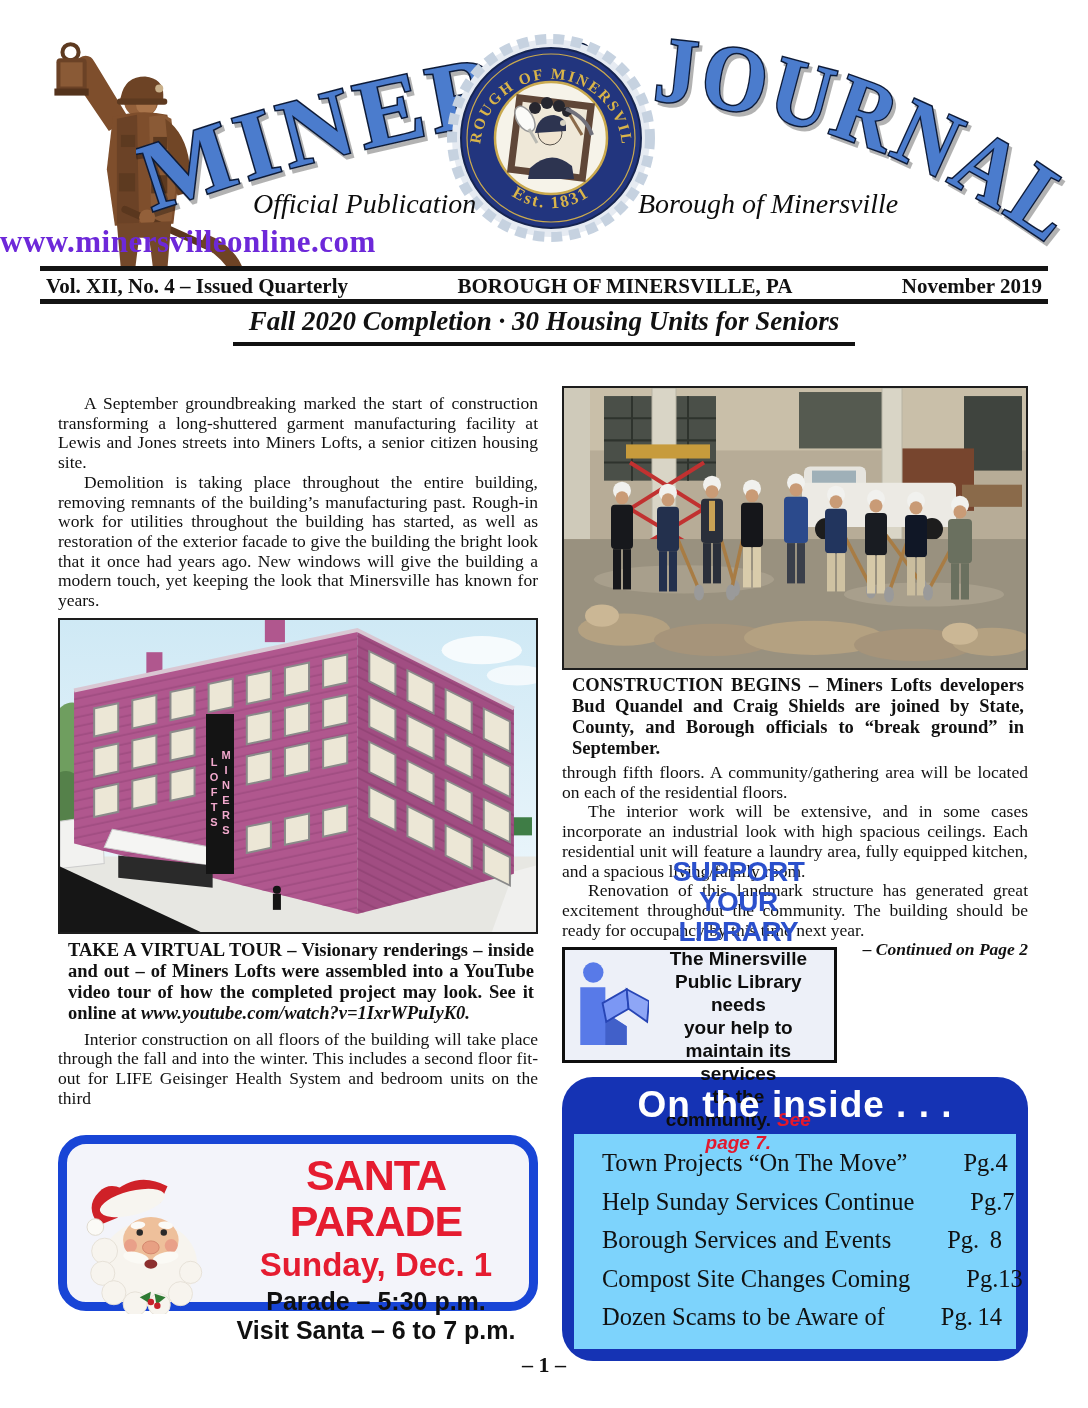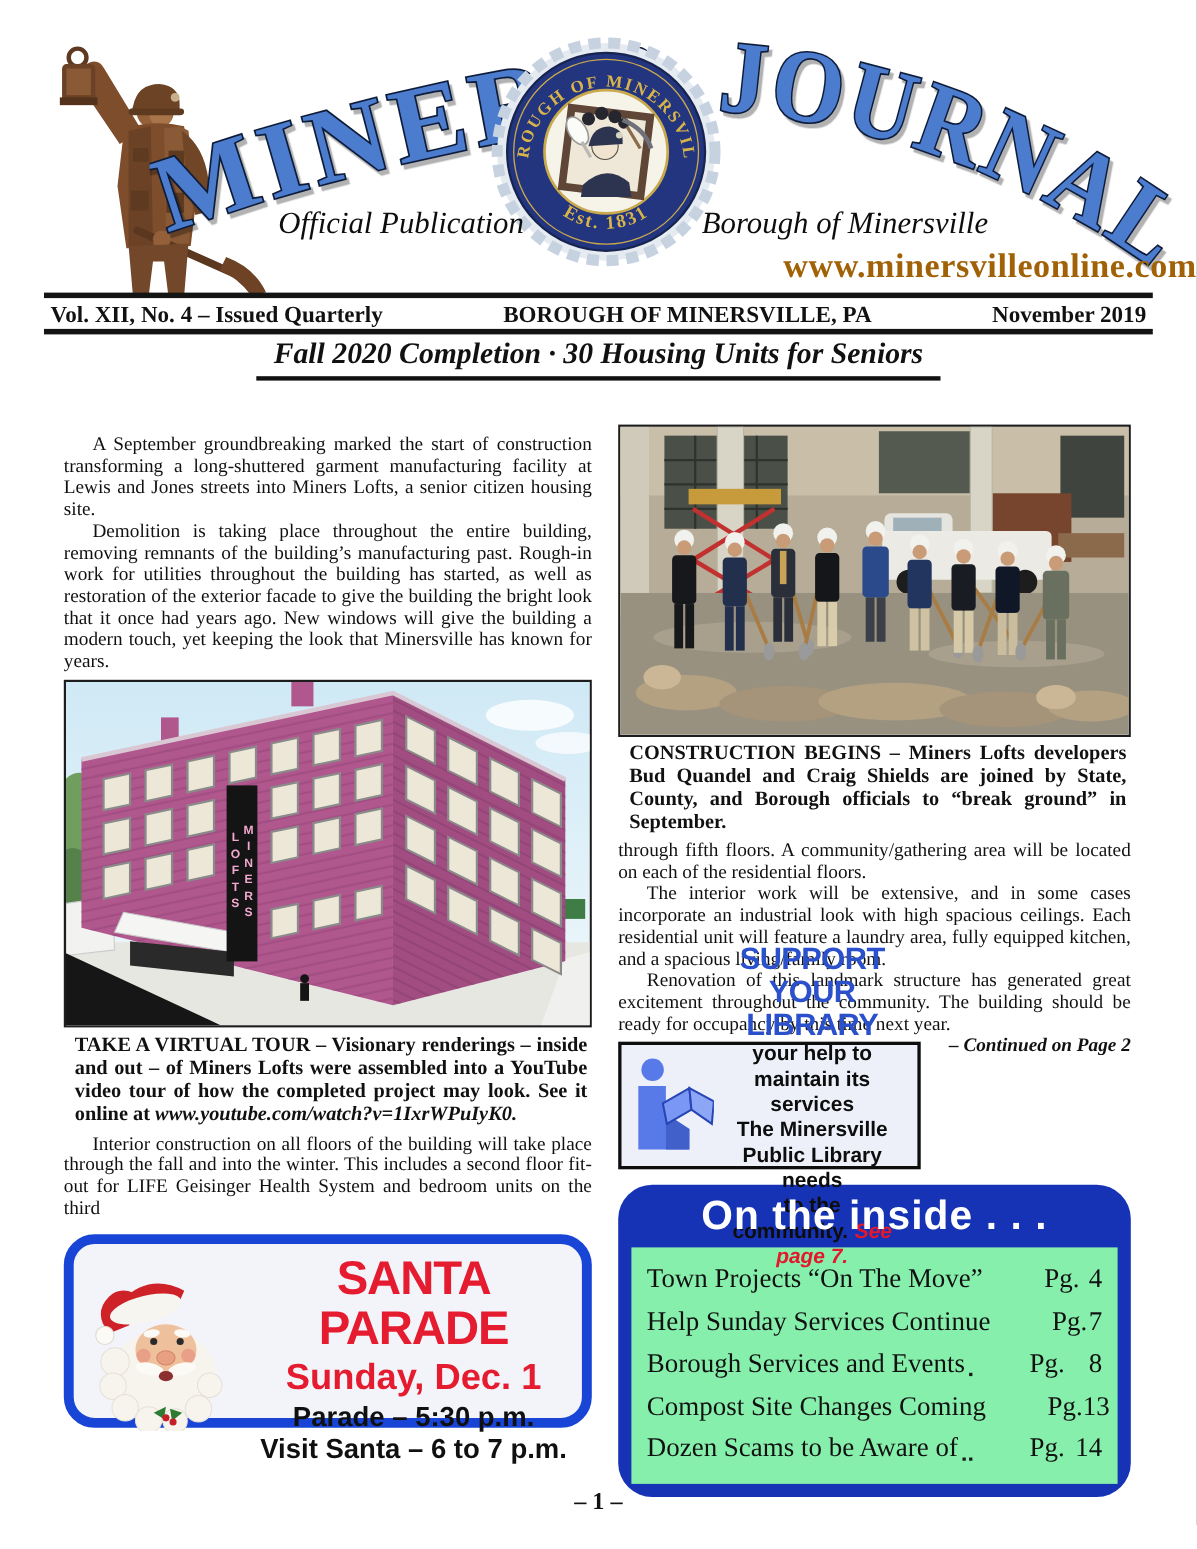--- a/index.html
+++ b/index.html
@@ -5,22 +5,22 @@
   html,body{margin:0;padding:0;background:#888;}
   .page{position:relative;width:1088px;height:1408px;background:#ffffff;margin:0 auto;
         font-family:"Liberation Serif",serif;color:#111;overflow:hidden;}
 
   
   .statue-svg{position:absolute;left:12px;top:22px;width:234px;height:248px;}
   .masthead-svg{position:absolute;left:136px;top:16px;width:936px;height:252px;}
   .mast-sub{position:absolute;font-style:italic;font-size:28px;font-weight:400;color:#0d0d0d;}
   .mast-sub.left{left:253px;top:188px;}
   .mast-sub.right{left:638px;top:188px;}
-  .mast-url{position:absolute;left:0;right:0;top:224px;text-align:right;
-            font-weight:bold;font-size:31px;color:#a16207;letter-spacing:.5px;}
+  .mast-url{position:absolute;left:0;right:0;top:224px;text-align:left;
+            font-weight:bold;font-size:31px;color:#6d28d9;letter-spacing:.5px;}
 
   
   .infobar{position:absolute;left:40px;right:40px;top:266px;
            border-top:5px solid #141414;border-bottom:5px solid #141414;}
   .infobar-row{display:flex;align-items:baseline;padding:3px 6px 0 6px;
                font-weight:bold;font-size:21px;}
   .infobar-row .c{flex:1;text-align:center;}
   .infobar-row .r{text-align:right;}
 
   
@@ -57,30 +57,30 @@
            display:flex;align-items:center;padding:3px 6px;box-sizing:content-box;}
   .library .txt{flex:1;text-align:center;font-family:"Liberation Sans",sans-serif;}
   .library .ttl{font-size:28px;font-weight:800;color:#2b50cc;line-height:30px;letter-spacing:-.5px;}
   .library .ln{font-size:19px;font-weight:bold;line-height:23px;color:#0d0d0d;}
   .see{color:#e3182d;font-style:italic;margin-left:6px;}
 
   
   .inside{margin-top:14px;background:#1533b4;padding:4px 12px 12px 12px;border-radius:31px;}
   .inside .hdr{color:#fff;text-align:center;font-family:"Liberation Sans",sans-serif;
                font-weight:800;font-size:37px;letter-spacing:1px;padding:3px 0 8px 0;}
-  .inside .list{background:#86efac;padding:10px 14px 12px 14px;}
+  .inside .list{background:#7dd3fc;padding:10px 14px 12px 28px;}
   .toc-row{display:flex;align-items:baseline;font-size:24.5px;line-height:38.5px;}
   .toc-title{white-space:nowrap;}
   .toc-leader{flex:1;border-bottom:3px dotted #1a1a1a;margin:0 4px;align-self:flex-end;
               position:relative;top:-9px;}
   .toc-pg{white-space:nowrap;margin-left:48px;}
   .toc-num{width:34px;text-align:right;}
 
   
-  .santa{margin-top:13px;height:158px;border:9px solid #1845d6;border-radius:28px;
+  .santa{margin-top:26px;height:158px;border:9px solid #1845d6;border-radius:28px;
          background:#f3f4fa;position:relative;padding-left:11px;}
   .santa-svg{position:absolute;left:4px;top:22px;width:156px;height:148px;}
   .santa .txt{margin-left:145px;text-align:center;padding-top:8px;
               font-family:"Liberation Sans",sans-serif;}
   .santa .ttl{font-size:43px;font-weight:800;color:#e51c30;letter-spacing:-1px;line-height:46px;}
   .santa .date{font-size:33px;font-weight:800;color:#e51c30;margin-top:3px;line-height:36px;}
   .santa .ln{font-size:25px;font-weight:800;color:#101010;line-height:29px;}
   .santa .ln.first{margin-top:4px;}
 
   
@@ -459,22 +459,22 @@
     <div class="library">
       <svg width="78" height="94" viewBox="0 0 84 96">
         <circle cx="24" cy="13" r="11" fill="#587ae8"></circle>
         <path d="M10,29 h27 v27 l23,15 v20 H10 Z" fill="#587ae8"></path>
         <path d="M37,56 l23,15 v20 H37 Z" fill="#4160c9"></path>
         <path d="M34,46 L60,31 L62,52 L38,66 Z" fill="#7b97f4" stroke="#2745b5" stroke-width="2"></path>
         <path d="M60,31 L84,44 L82,66 L62,52 Z" fill="#8ea6f6" stroke="#2745b5" stroke-width="2"></path>
       </svg>
       <div class="txt">
         <div class="ttl">SUPPORT YOUR LIBRARY</div>
+        <div class="ln">The Minersville Public Library needs</div>
         <div class="ln">your help to maintain its services</div>
-        <div class="ln">The Minersville Public Library needs</div>
         <div class="ln"><span>to the community.</span><span class="see">See page 7.</span></div>
       </div>
     </div>
 
     <div class="inside">
       <div class="hdr">On the inside . . .</div>
       <div class="list">
         <div class="toc-row">
           <span class="toc-title">Town Projects “On The Move”</span>
             <span class="toc-leader"></span>

